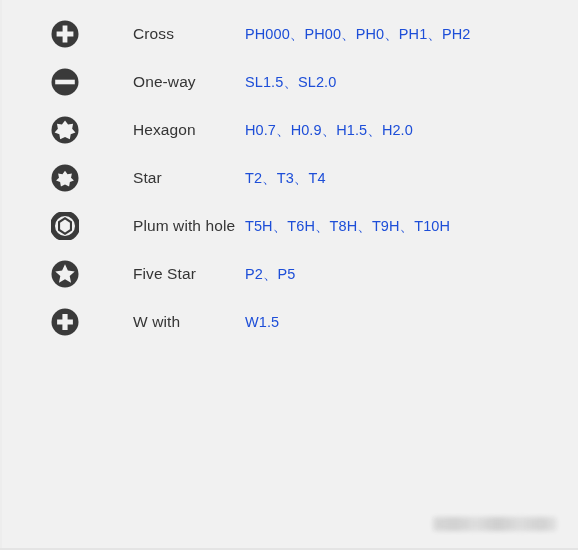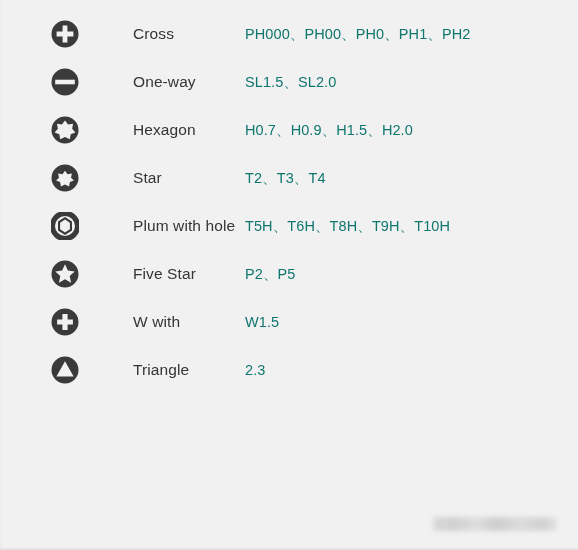--- a/index.html
+++ b/index.html
@@ -65,21 +65,21 @@
     white-space: nowrap;
     margin-left: 40px;
   }
 
   .sizes-cell {
     position: absolute;
     left: 245px;
     top: 50%;
     transform: translateY(-50%);
     font-size: 14.5px;
-    color: #0f766e;
+    color: #1d4ed8;
     letter-spacing: 0.1px;
     white-space: nowrap;
   }
 
   .watermark {
     position: absolute;
     left: 433px;
     top: 517px;
     width: 124px;
     height: 14px;
@@ -255,33 +255,19 @@
           <circle cx="14" cy="14" r="13.5" fill="#3a3a3a"></circle>
           <path fill="#f1f1f1" d="
             M11.4 6.1 h5.2 v5.3 h5.3 v5.2 h-5.3 v5.3 h-5.2 v-5.3 h-5.3 v-5.2 h5.3 z"></path>
         </svg>
       </span>
       <span class="name-cell">W with</span>
       <span class="sizes-cell">W1.5</span>
     </div>
 
 
-    <div class="bit-row">
-      <span class="icon-cell">
-        <svg viewBox="0 0 28 28" xmlns="http://www.w3.org/2000/svg">
-          <circle cx="14" cy="14" r="13.5" fill="#3a3a3a"></circle>
-          <path fill="#f1f1f1" d="
-            M14 5.2
-            L22.6 20.6
-            L5.4 20.6
-            Z"></path>
-        </svg>
-      </span>
-      <span class="name-cell">Triangle</span>
-      <span class="sizes-cell">2.3</span>
-    </div>
 
   </div>
 
   <div class="watermark"></div>
   <div class="bottom-edge"></div>
 
 </div>
 
 </body></html>

